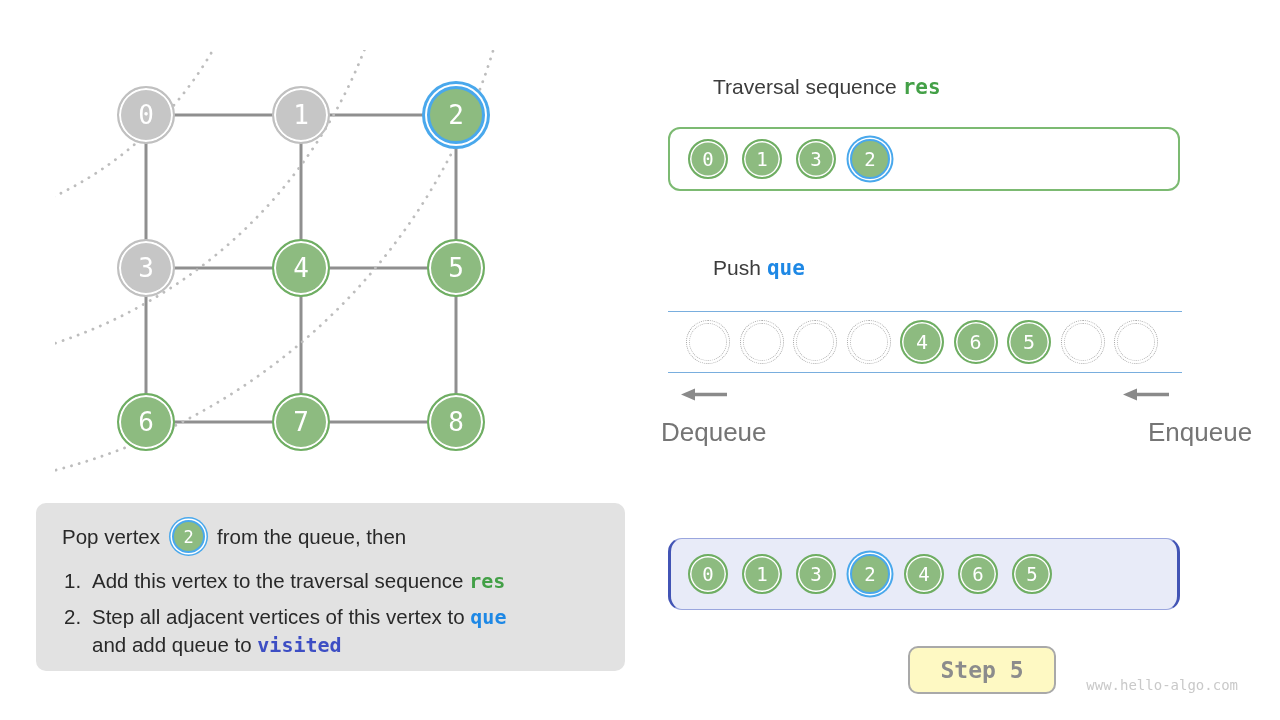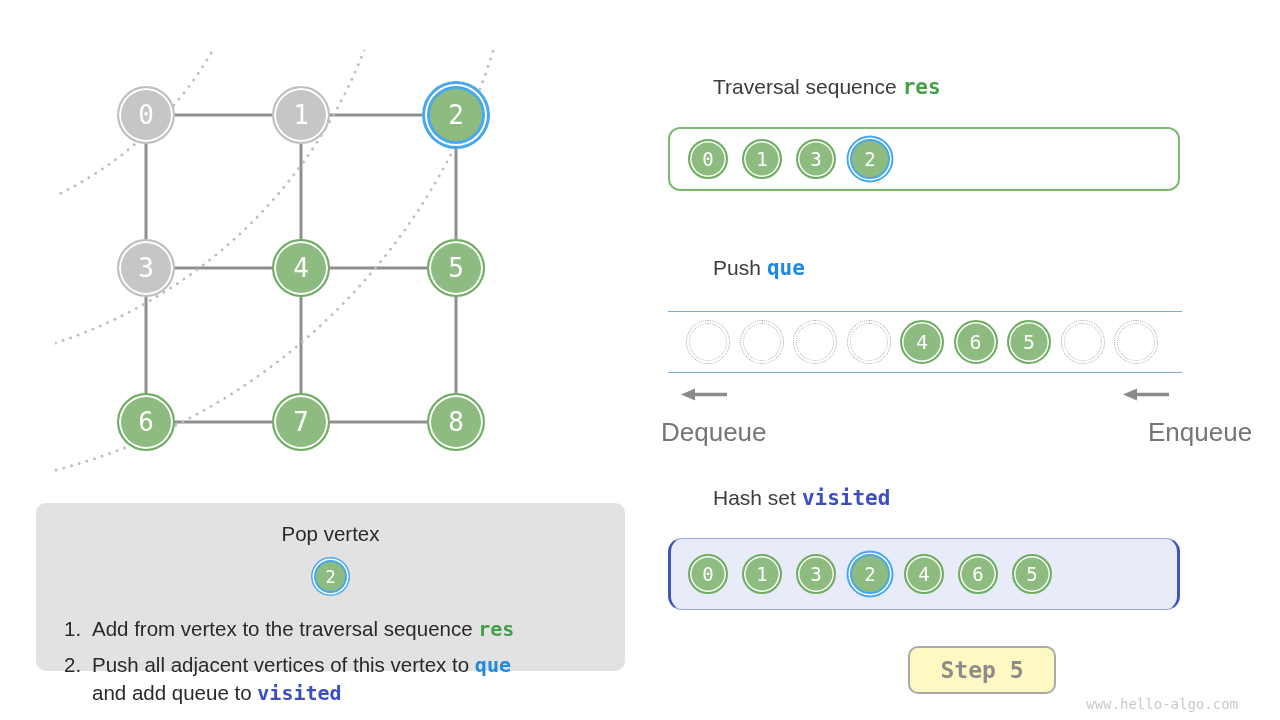--- a/index.html
+++ b/index.html
@@ -57,28 +57,28 @@
   .qlabel{position:absolute;top:417px;font-size:26px;color:var(--muted);}
   .hash-box{position:absolute;left:668px;top:538px;width:512px;height:72px;
             background:#e8ebf8;border:1.5px solid #9aa6de;
             border-left:3px solid #4254b5;border-right:3px solid #4254b5;
             border-radius:14px;display:flex;align-items:center;gap:14px;padding:0 17px;}
   .step-btn{position:absolute;left:908px;top:646px;width:148px;height:48px;
             background:#fef9c3;border:2px solid #a9a9a9;border-radius:10px;
             display:flex;align-items:center;justify-content:center;
             font-family:"DejaVu Sans Mono",monospace;font-weight:bold;
             font-size:23px;color:#8c8c8c;}
-  .watermark{position:absolute;right:42px;top:696px;font-family:"DejaVu Sans Mono",monospace;
+  .watermark{position:absolute;right:42px;top:677px;font-family:"DejaVu Sans Mono",monospace;
              font-size:14px;color:#c9c9c9;}
 
   
   .explain{position:absolute;left:36px;top:503px;width:589px;height:168px;
            background:#e2e2e2;border-radius:10px;padding:17px 26px;
            font-size:20.5px;color:var(--text);line-height:28px;}
-  .intro{display:flex;align-items:center;gap:12px;margin-bottom:22px;flex-direction:column;}
+  .intro{display:flex;align-items:center;gap:12px;margin-bottom:14px;}
   .mini-circle{width:33px;height:33px;border-radius:50%;flex:0 0 auto;
                background:var(--green-fill);border:2px solid var(--hl);
                box-shadow:0 0 0 1.5px #fff,0 0 0 3px var(--hl);
                display:flex;align-items:center;justify-content:center;
                font-family:"DejaVu Sans Mono",monospace;font-size:17px;color:#fff;}
   .step{display:flex;margin-top:8px;}
   .step .num{width:28px;flex:0 0 auto;margin-left:2px;}
   .explain .tok{font-size:20px;}
 </style>
 </head>
@@ -116,29 +116,30 @@
       <div class="node node-active" style="left: 427px; top: 239px;">5</div>
       <div class="node node-active" style="left: 117px; top: 393px;">6</div>
       <div class="node node-active" style="left: 272px; top: 393px;">7</div>
       <div class="node node-active" style="left: 427px; top: 393px;">8</div>
     </div>
 
   <div class="explain">
     <div class="intro">
       <span>Pop vertex</span>
       <span class="mini-circle">2</span>
+      <span>from the queue, then</span>
     </div>
     <div id="explain-steps">
         <div class="step">
           <div class="num">1.</div>
-          <div><span>Add from vertex to the traversal sequence </span><span class="tok tok-res">res</span></div>
+          <div><span>Add this vertex to the traversal sequence </span><span class="tok tok-res">res</span></div>
         </div>
         <div class="step">
           <div class="num">2.</div>
-          <div><span>Push all adjacent vertices of this vertex to </span><span class="tok tok-que">que</span><br><span>and add queue to </span><span class="tok tok-visited">visited</span></div>
+          <div><span>Step all adjacent vertices of this vertex to </span><span class="tok tok-que">que</span><br><span>and add queue to </span><span class="tok tok-visited">visited</span></div>
         </div>
       </div>
   </div>
 
   <div class="heading" style="top:75px">
     <span>Traversal sequence</span><span class="tok tok-res">res</span>
   </div>
   <div class="res-box" id="res-row">
       <div class="circle40 ">0</div>
       <div class="circle40 ">1</div>
@@ -168,23 +169,20 @@
     <path d="M47 7.5 H12" stroke="#8a8a8a" stroke-width="3.5" fill="none"></path>
     <path d="M1 7.5 L15 1.5 L15 13.5 Z" fill="#8a8a8a"></path>
   </svg>
   <svg class="arrow" style="left:1122px" width="48" height="15" viewBox="0 0 48 15">
     <path d="M47 7.5 H12" stroke="#8a8a8a" stroke-width="3.5" fill="none"></path>
     <path d="M1 7.5 L15 1.5 L15 13.5 Z" fill="#8a8a8a"></path>
   </svg>
   <div class="qlabel" style="left:661px">Dequeue</div>
   <div class="qlabel" style="left:1148px">Enqueue</div>
 
-  <div class="heading" style="top:486px">
-    <span>Hash set</span><span class="tok tok-visited">visited</span>
-  </div>
   <div class="hash-box" id="hash-row">
       <div class="circle40 ">0</div>
       <div class="circle40 ">1</div>
       <div class="circle40 ">3</div>
       <div class="circle40  hl">2</div>
       <div class="circle40 ">4</div>
       <div class="circle40 ">6</div>
       <div class="circle40 ">5</div>
     </div>
 

